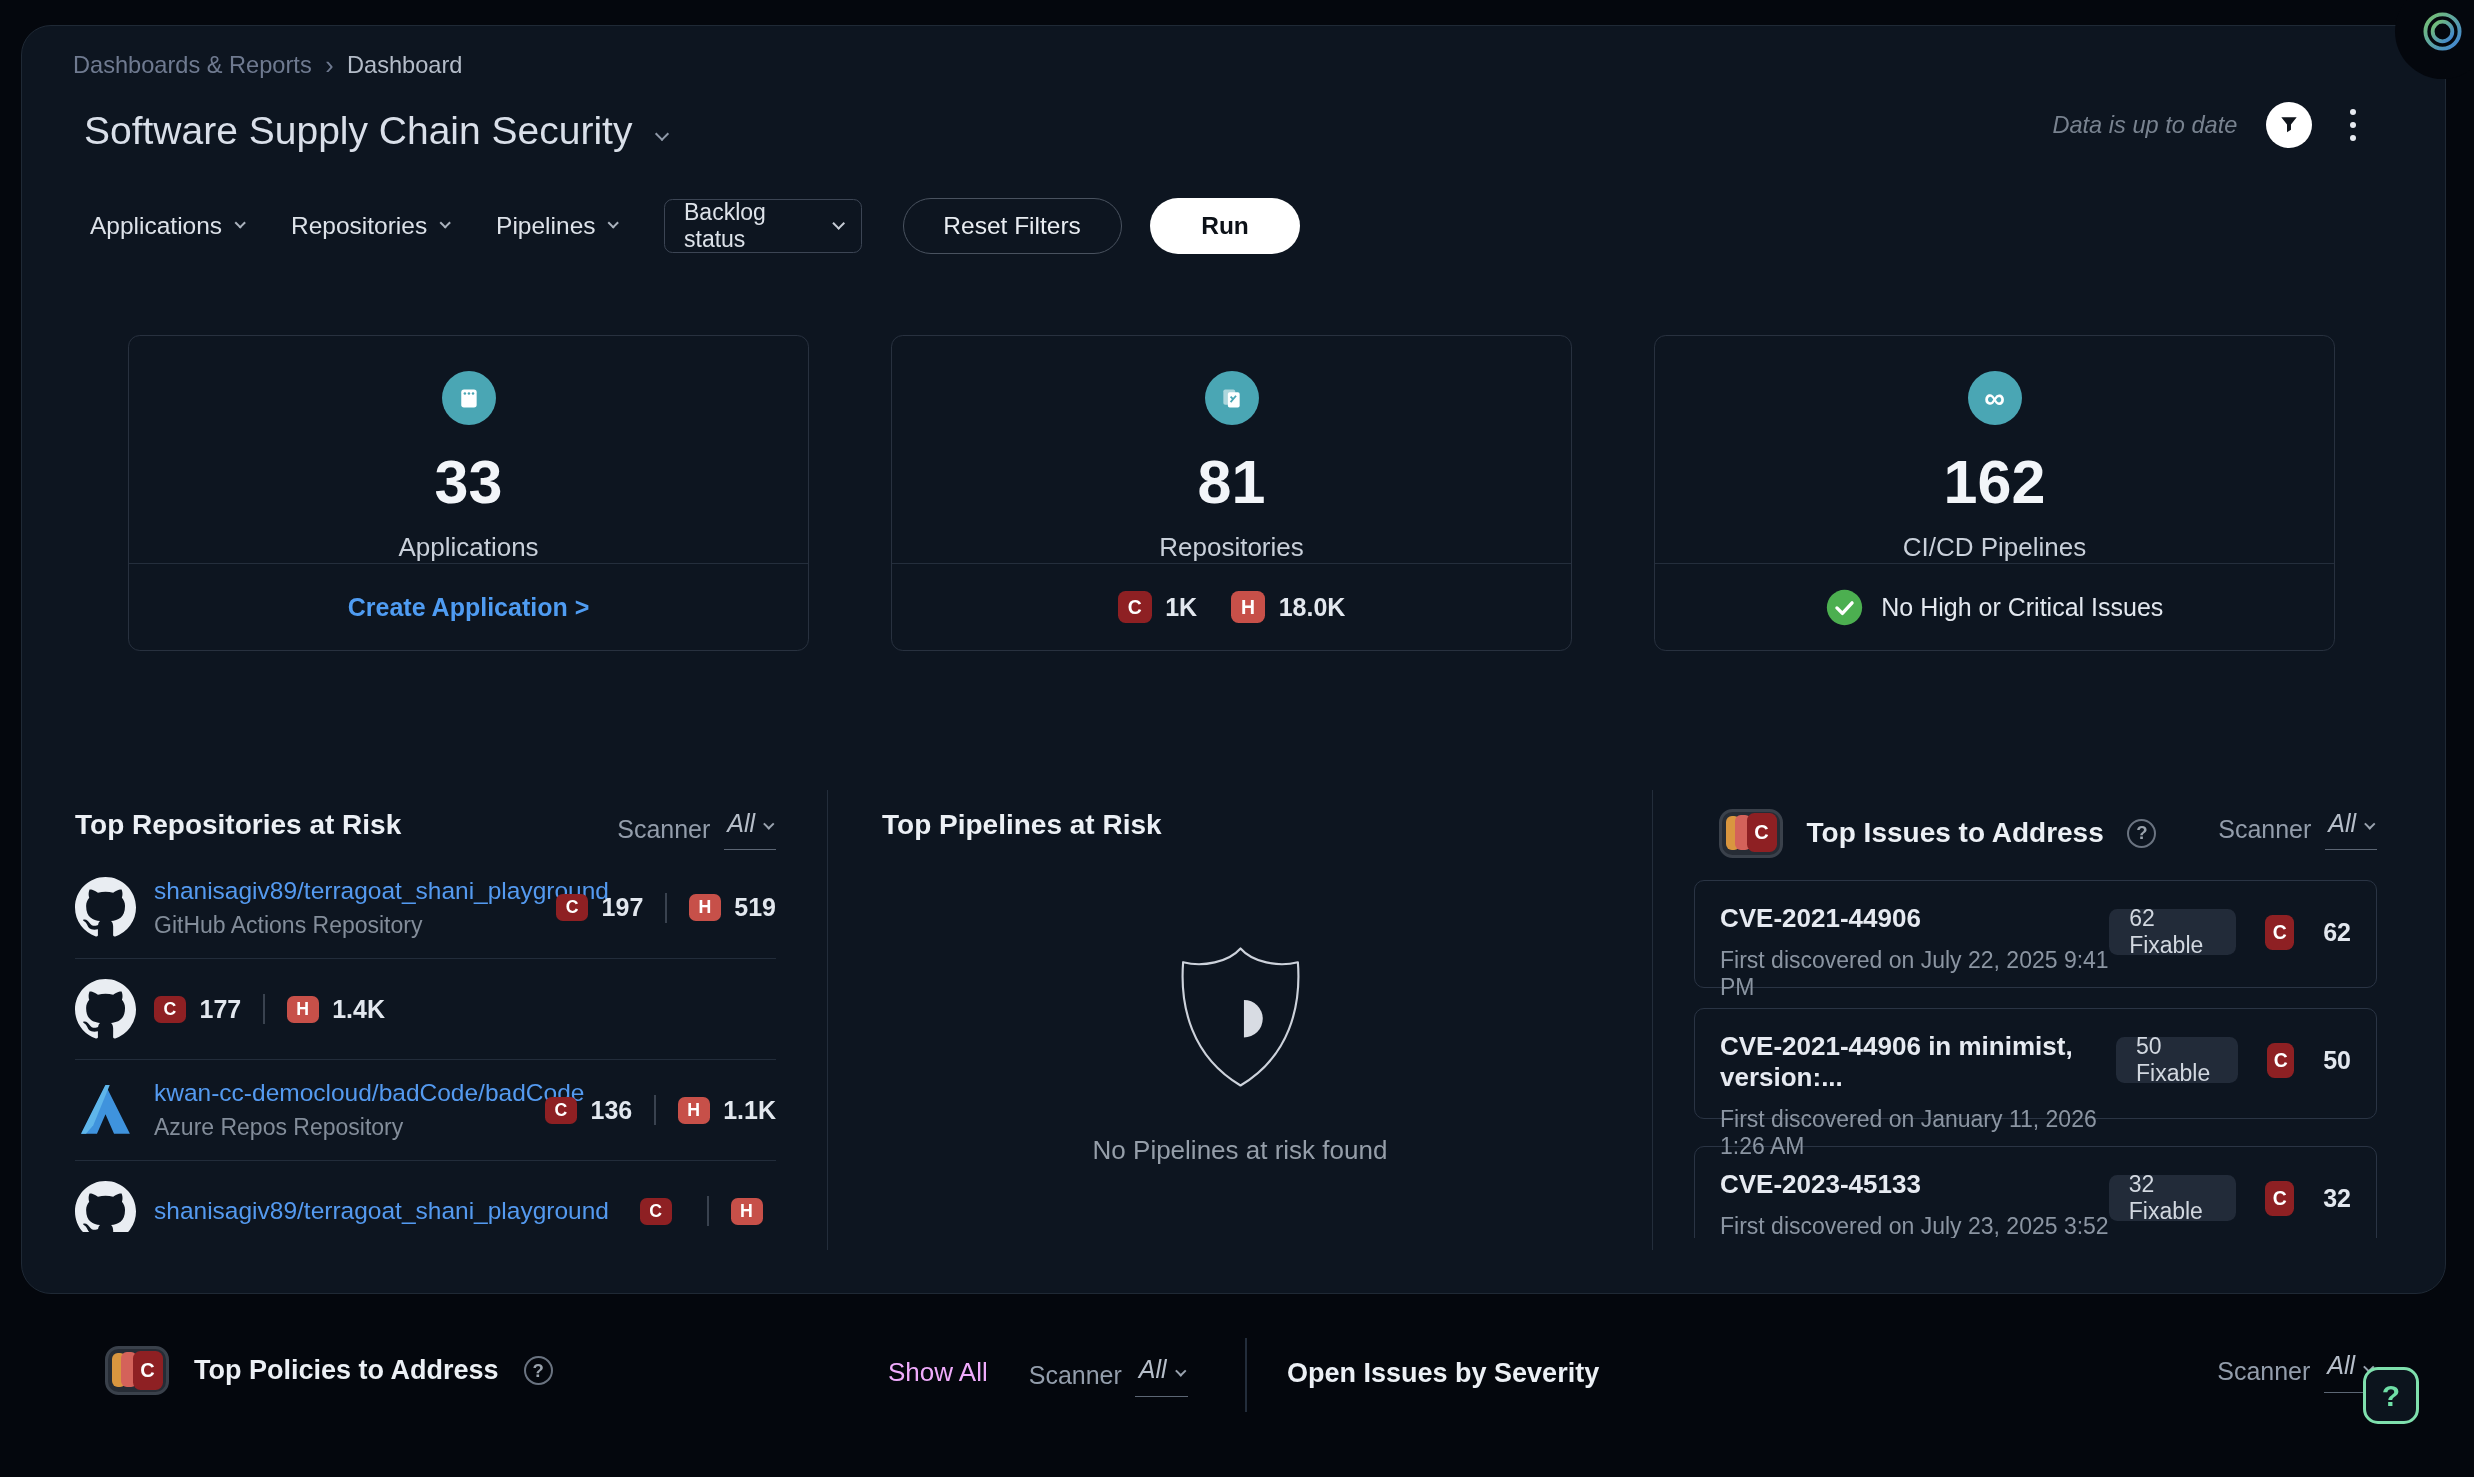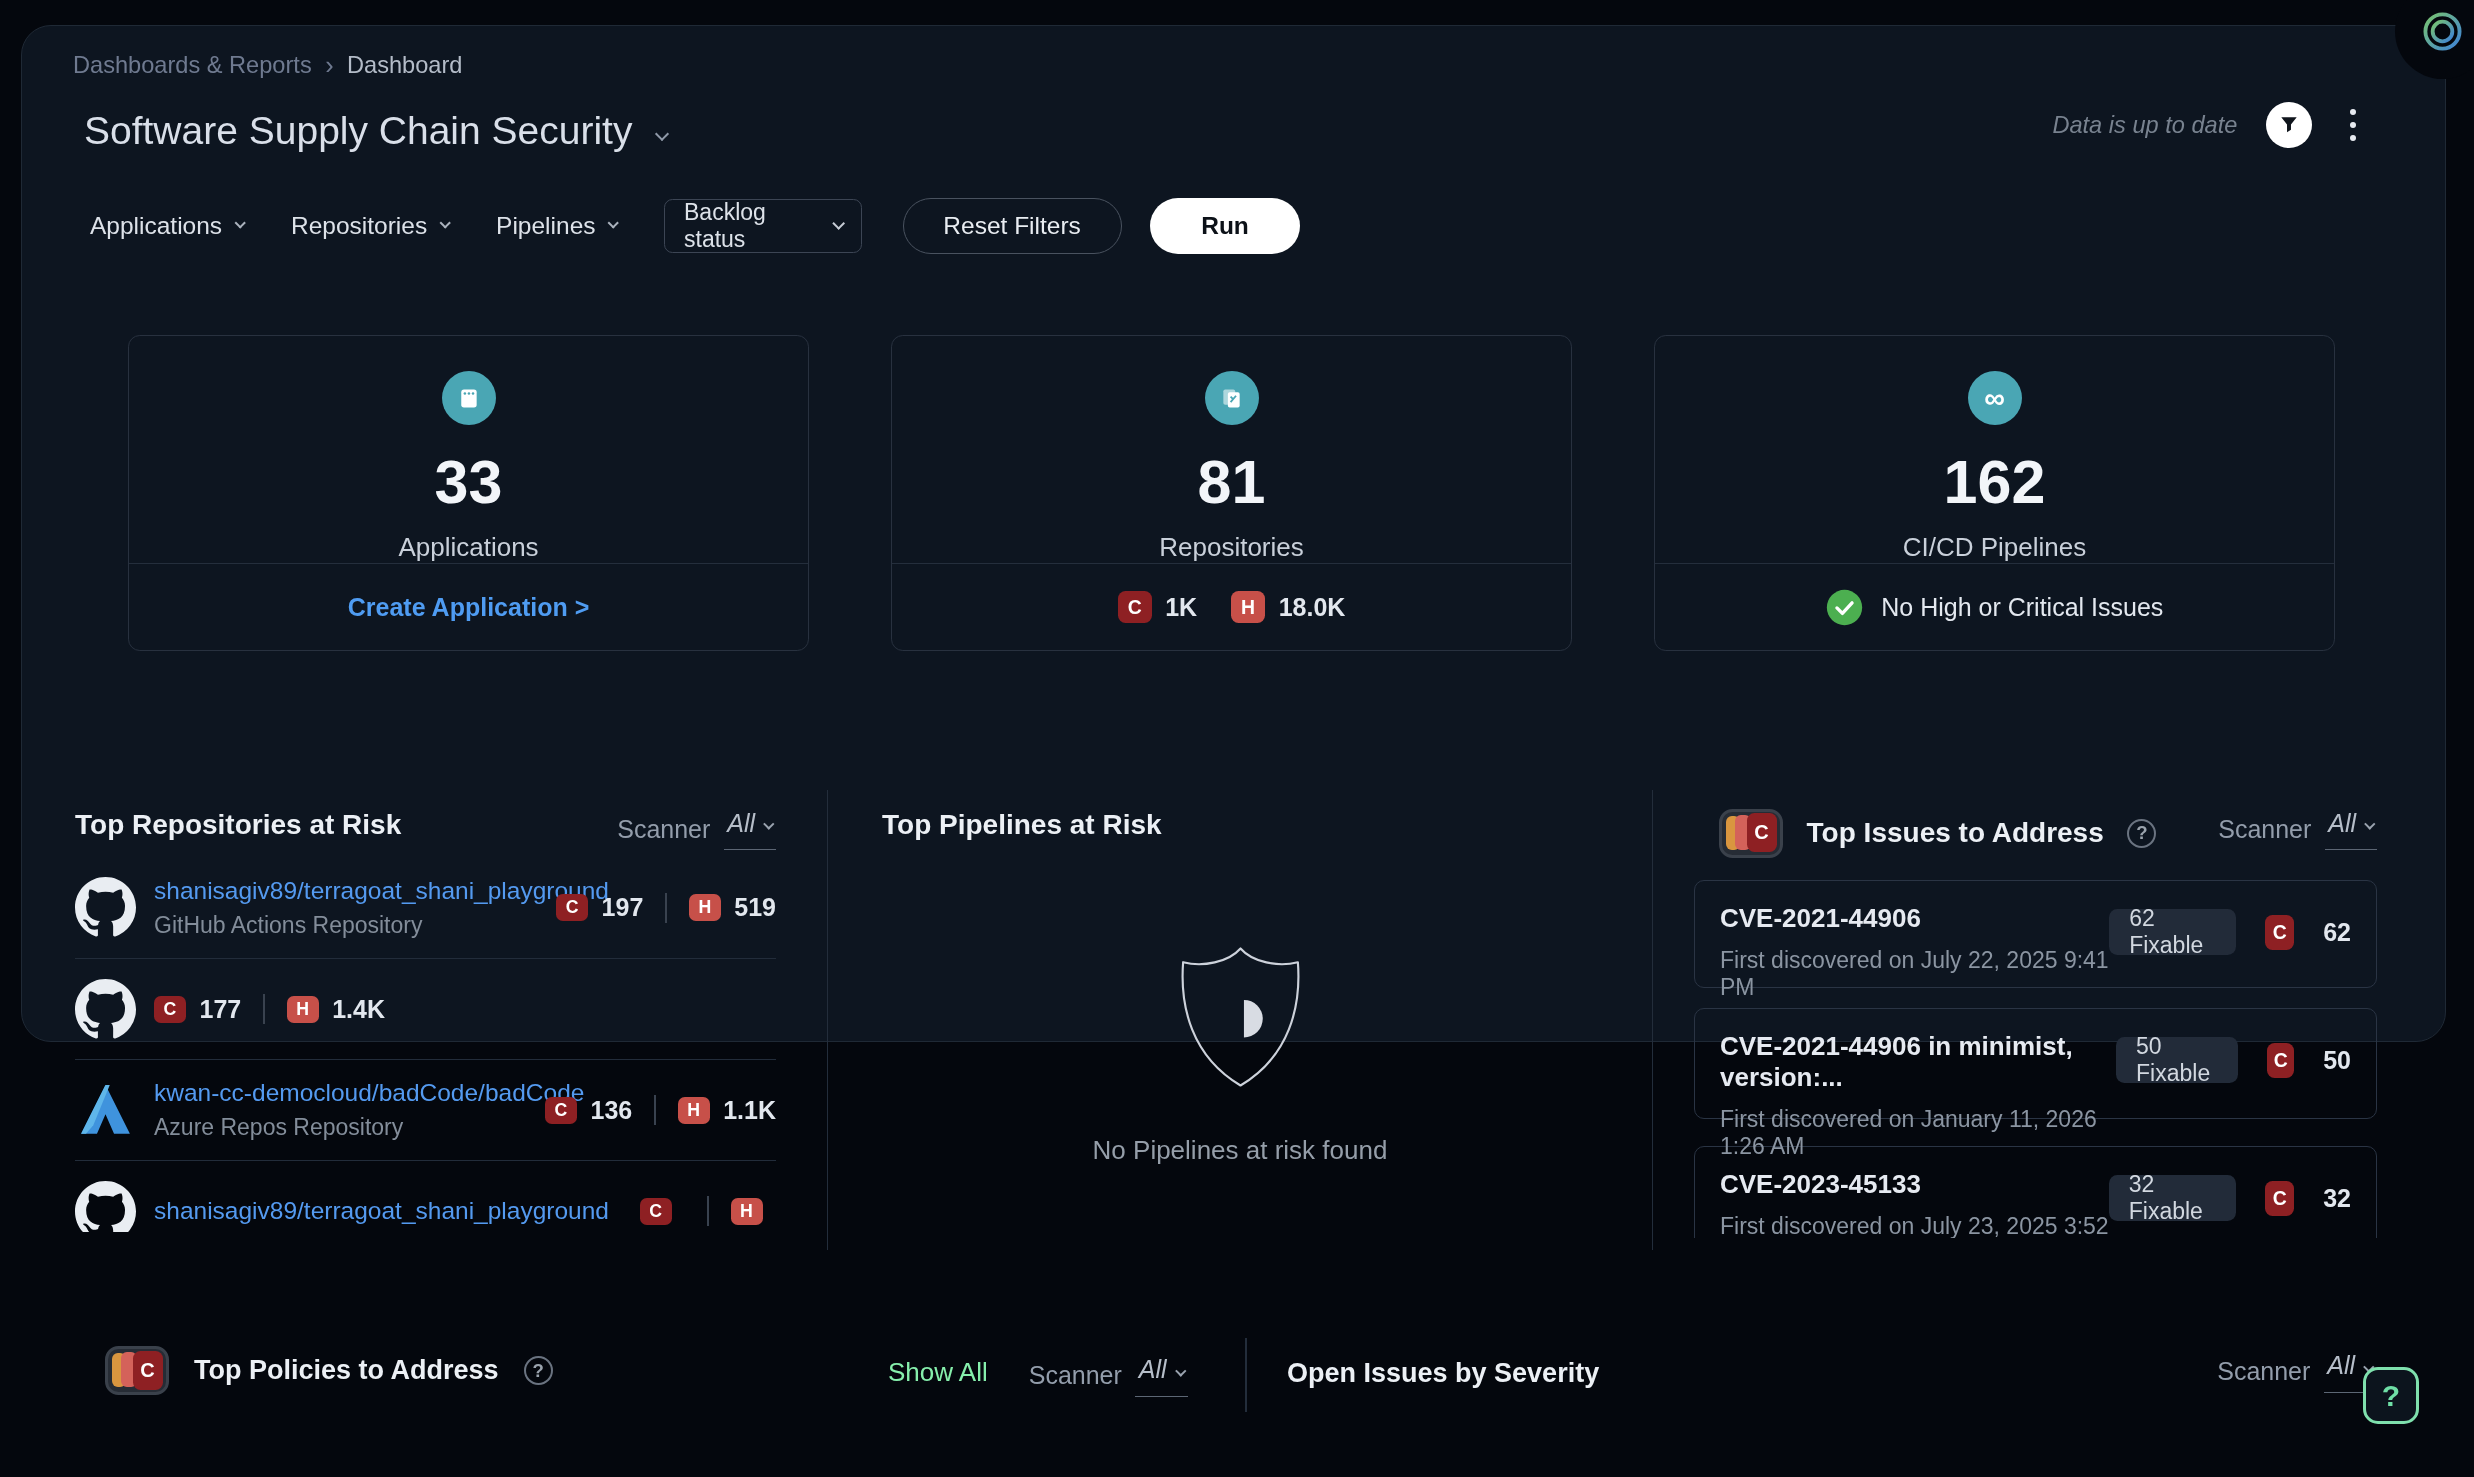--- a/index.html
+++ b/index.html
@@ -1,18 +1,18 @@
 <!DOCTYPE html>
 <html style="font-size:13.5px"><head>
 <meta charset="utf-8">
 <style>
   * { margin:0; padding:0; box-sizing:border-box; }
   html,body { width:2475px; height:1477px; background:#04070d; overflow:hidden;
               font-family:"Liberation Sans", sans-serif; }
-  .panel { position:absolute; left:21px; top:25px; width:2425px; height:1017px;
+  .panel { position:absolute; left:21px; top:25px; width:2425px; height:1269px;
            background:#0d1520; border:0.8px solid #1f2935; border-radius:30px; }
   
   .notch { position:absolute; left:2395px; top:-16px; width:95px; height:95px;
            border-radius:50%; background:#04070d; }
   .logo  { position:absolute; left:2422px; top:11px; width:41px; height:41px; }
 
   
   .breadcrumb { position:absolute; left:51px; top:25px; display:flex; gap:13.5px;
                 align-items:center; font-size:23.6px; color:#6f7a90; }
   .breadcrumb .crumb-current { color:#b4bcc8; }
@@ -125,21 +125,21 @@
   .cve-right { display:flex; align-items:center; gap:29px; margin-top:6.8px; }
   .fix-pill { background:#222b39; border-radius:8.4px; height:46px; padding:0 20px;
               display:flex; align-items:center; font-size:23px; color:#d2d8e0; }
   .bg-40 { width:35px; height:35px; font-size:19.4px; }
 
   
   .bottom { position:absolute; left:0; top:1224px; width:100%; height:198px; }
   .pol-group { position:absolute; left:83px; top:96px; display:flex; align-items:center; gap:25px; }
   .bot-title { font-size:27px; font-weight:600; color:#ecf0f5; }
   .mid-group { position:absolute; left:866px; top:105px; display:flex; align-items:flex-start; gap:41px; }
-  .showall { font-size:26px; color:#86efac; font-weight:500; cursor:pointer; margin-top:1.7px; }
+  .showall { font-size:26px; color:#f0abfc; font-weight:500; cursor:pointer; margin-top:1.7px; }
   .bot-divider { position:absolute; left:1223px; top:88px; width:1.7px; height:74px; background:#232d3b; }
   .sev-title { position:absolute; left:1265px; top:108px; }
   .bot-scanner { position:absolute; right:69px; top:101px; }
 
   .help-btn { position:absolute; left:2341px; top:1341px; width:56px; height:57px;
               background:#0c141d; border:3.4px solid #7fe0ad; border-radius:15px;
               color:#6fdfa6; font-size:30px; font-weight:700; display:flex; align-items:center;
               justify-content:center; cursor:pointer; }
 </style>
 </head>

